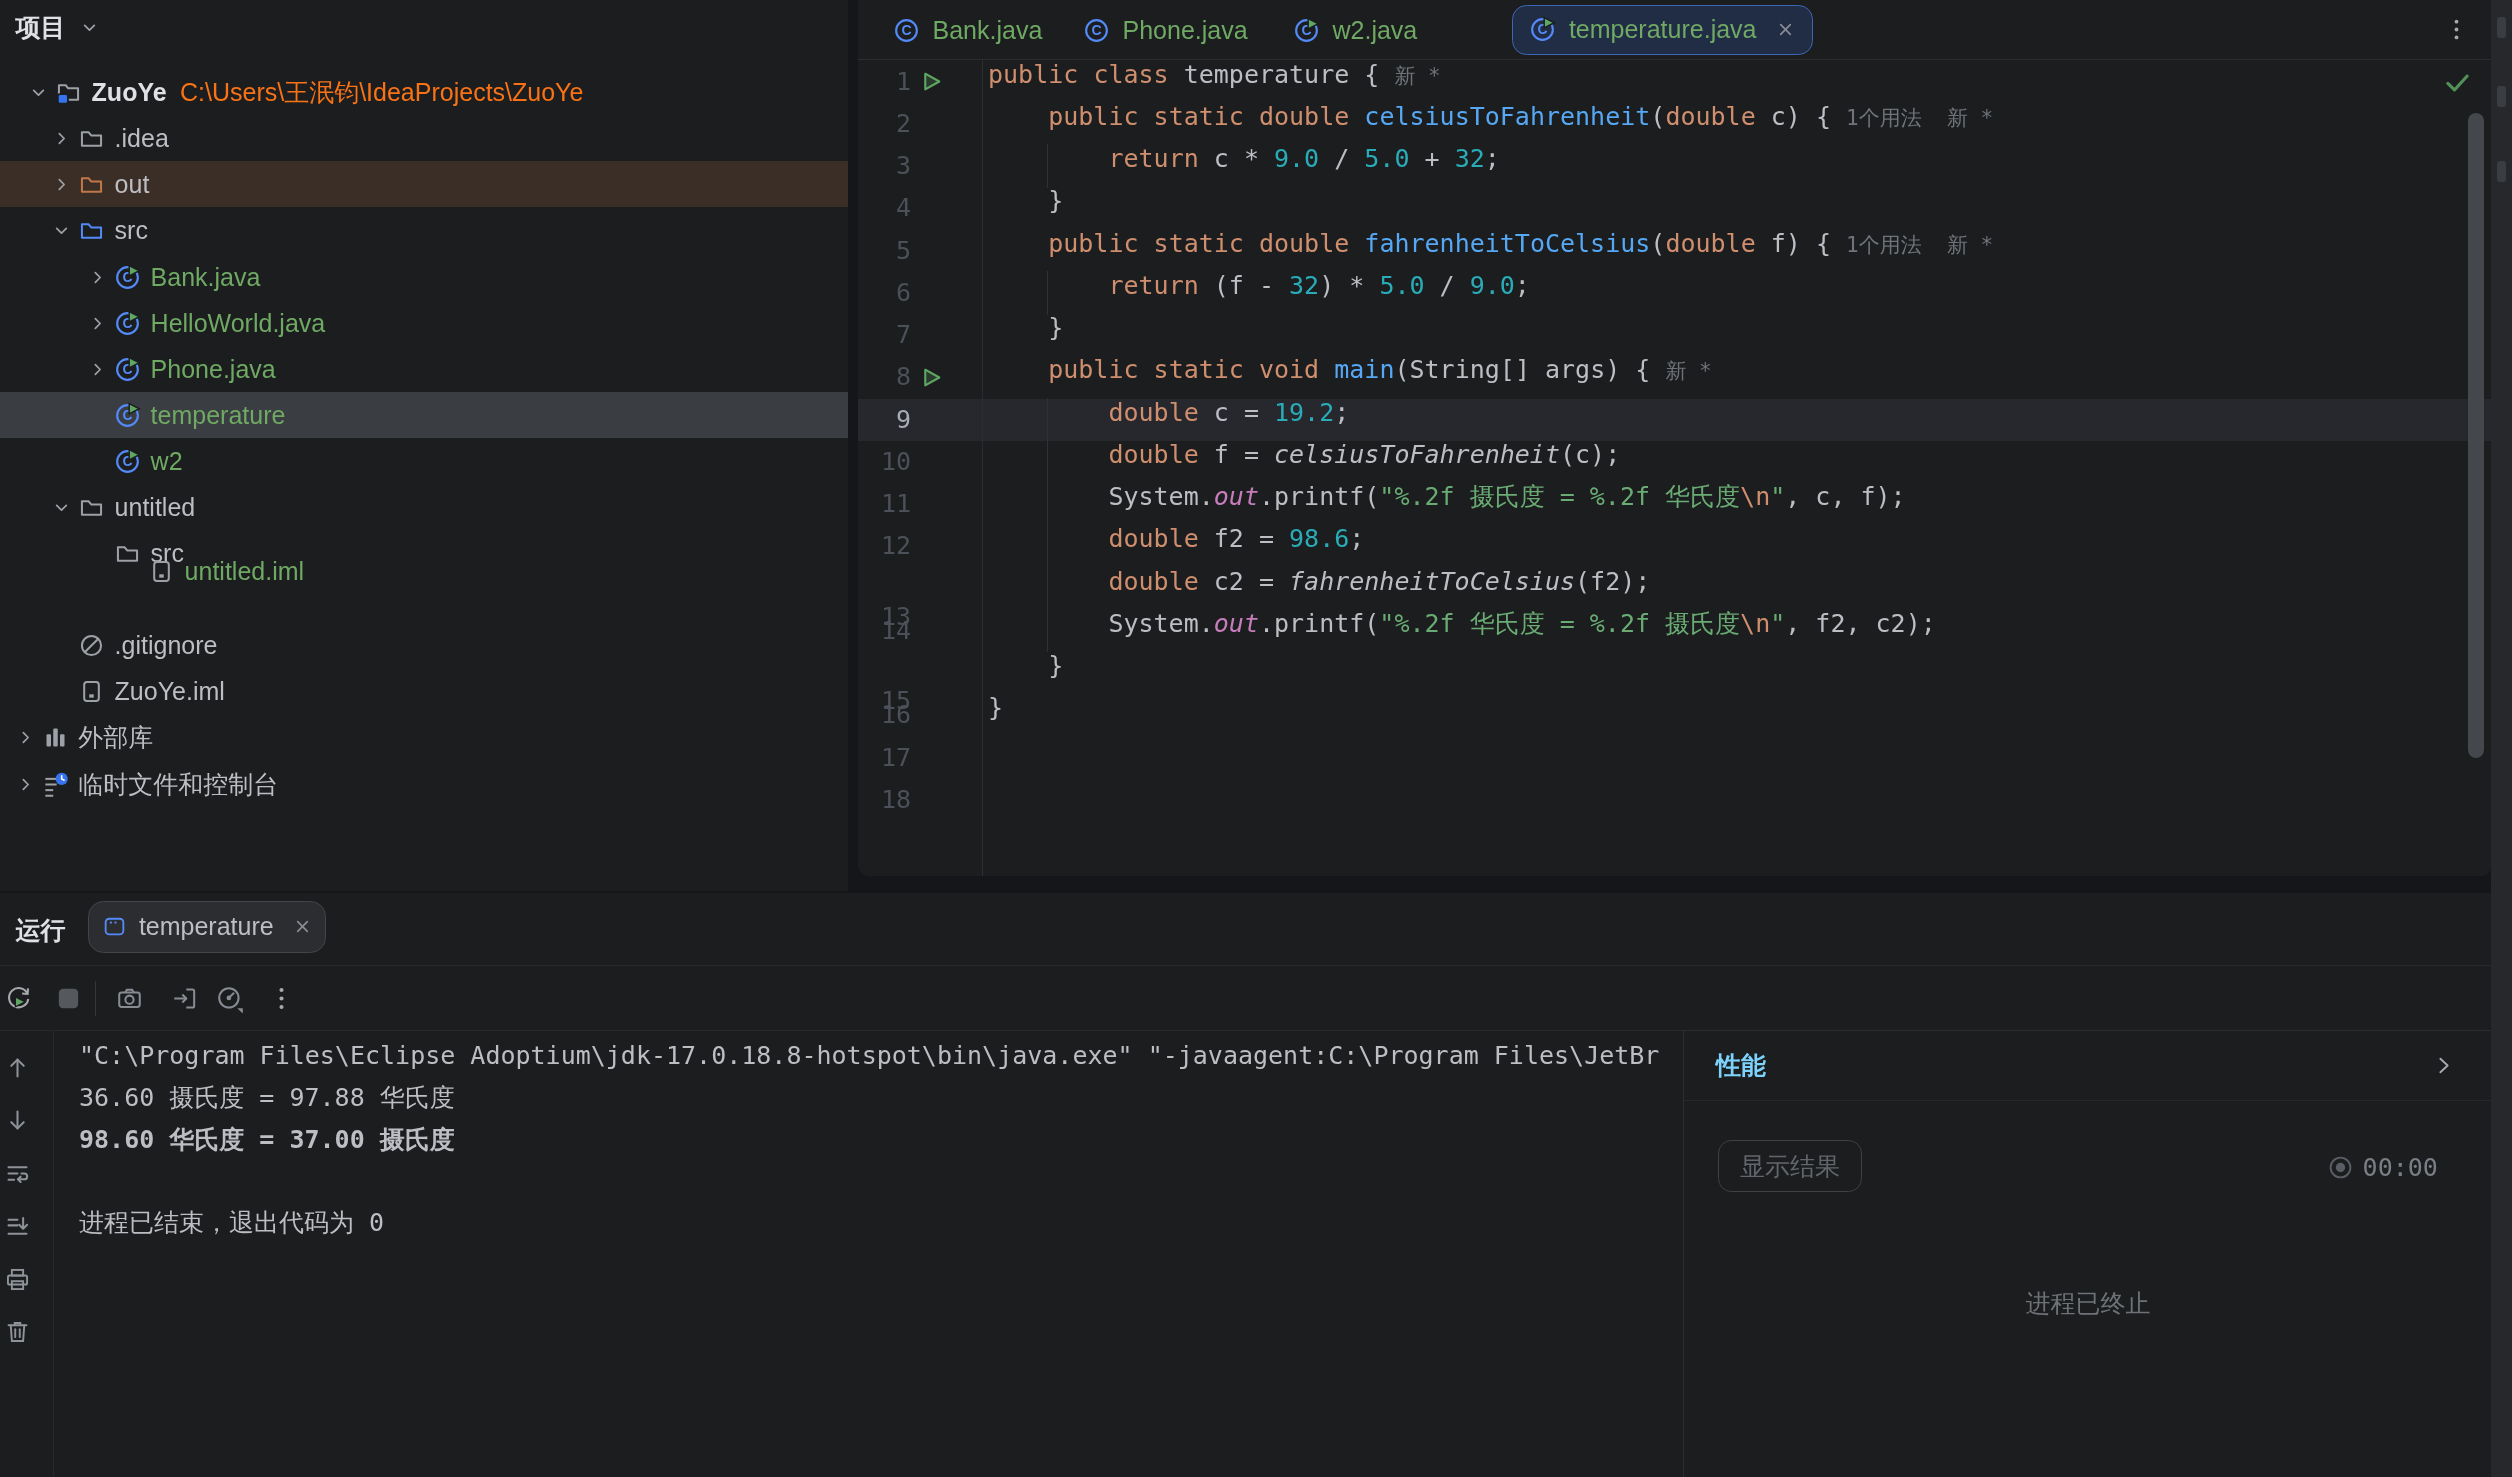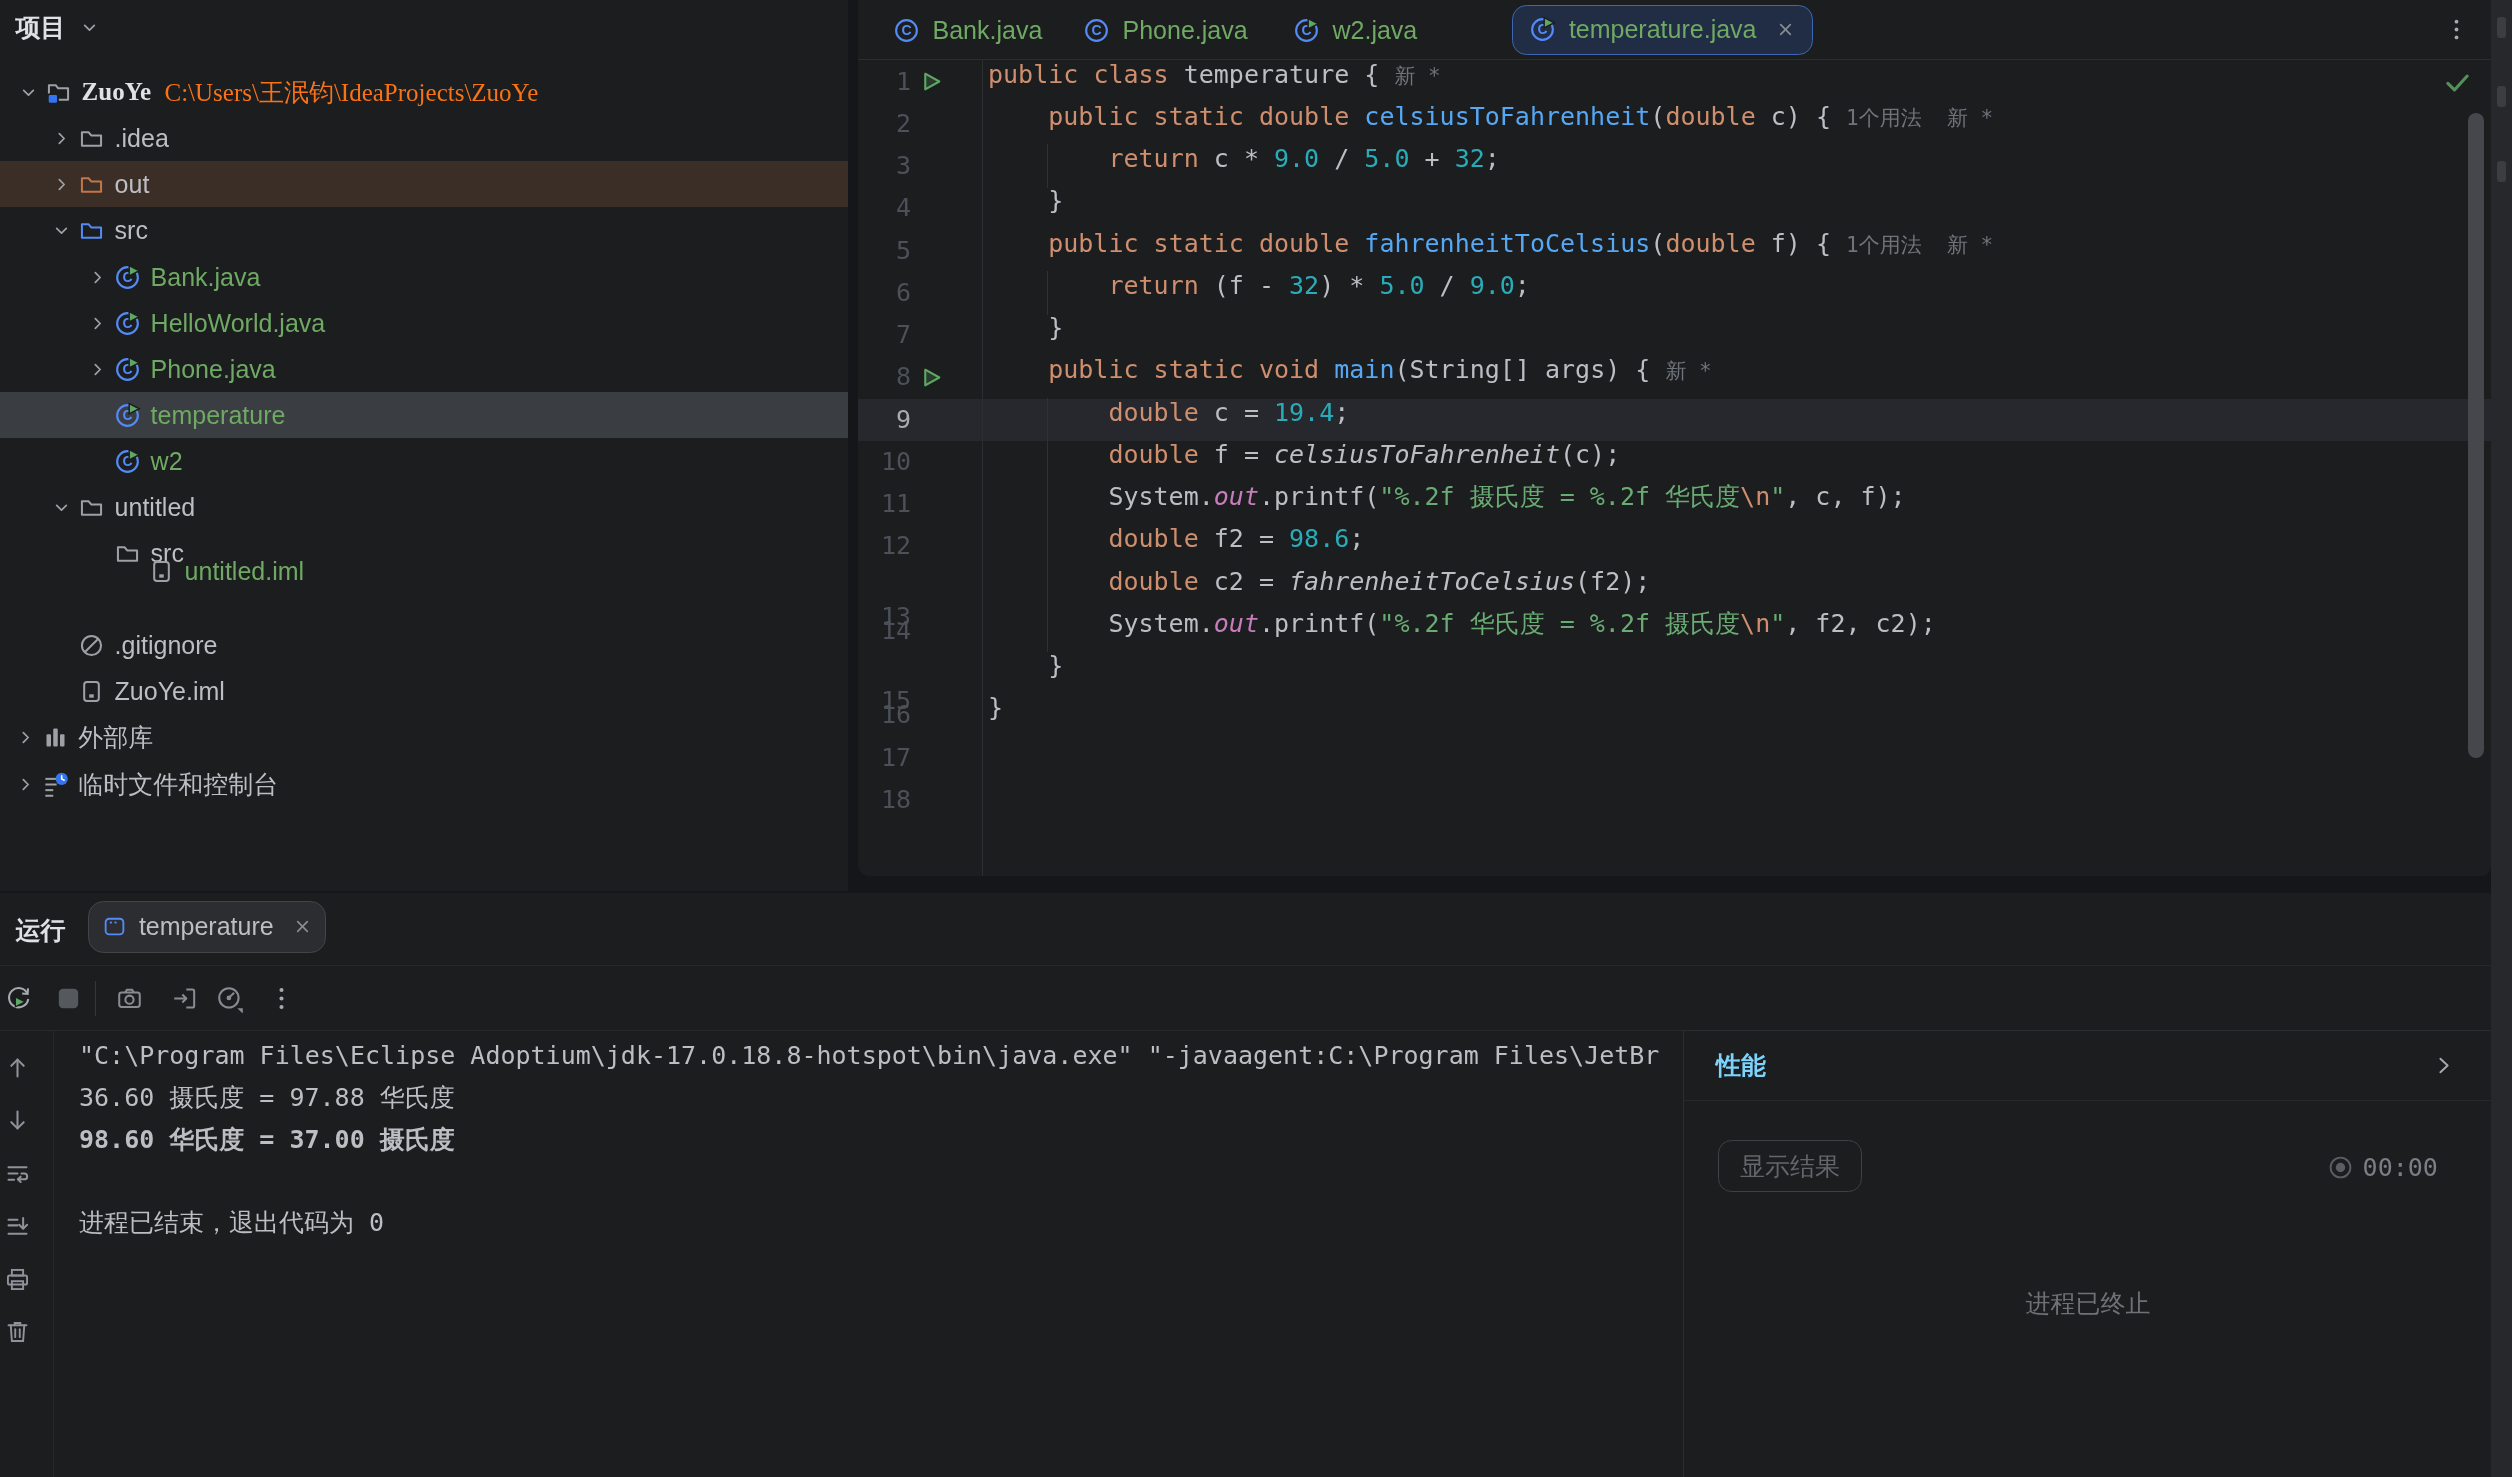--- a/index.html
+++ b/index.html
@@ -107,21 +107,21 @@
   <aside class="project-panel">
     <div class="panel-header">
       <span class="panel-title">项目</span>
       <span>
         <svg width="21" height="21" viewBox="0 0 24 24" fill="none" stroke="#9DA0A6" stroke-width="2" stroke-linecap="round" stroke-linejoin="round">
             <polyline points="6.5,9.5 12,15 17.5,9.5"></polyline>
           </svg>
       </span>
     </div>
     <div id="tree">
-        <div class="tree-row" style="top: 69px; padding-left: 13px; font-family: Liberation Serif, serif;">
+        <div class="tree-row" style="top: 69px; padding-left: 23px;">
           <span class="chev">
             <svg viewBox="0 0 24 24" fill="none" stroke="#9DA0A6" stroke-width="2" stroke-linecap="round" stroke-linejoin="round">
               <polyline points="6.5,9.5 12,15 17.5,9.5"></polyline>
             </svg>
           </span>
           <span class="ticon">
             <svg viewBox="0 0 24 24">
               <g fill="none" stroke="#9DA0A6" stroke-width="1.8" stroke-linejoin="round">
                 <path d="M3.5 5.5h6l2.2 2.8h8.8v10.2h-17z"></path>
               </g>
@@ -407,21 +407,21 @@
         <div class="cline" style="top: 314px;"><span class="s-pl">    }</span></div>
         <div class="gnum" style="top: 356px;">8</div>
         <span class="grun" style="top: 365px;">
           <svg viewBox="0 0 24 24">
             <polygon points="6,4.5 19.5,12 6,19.5" fill="rgba(95,168,100,0.22)" stroke="#5FA864" stroke-width="2" stroke-linejoin="round"></polygon>
           </svg>
         </span>
         <div class="cline" style="top: 356px;"><span class="s-pl">    </span><span class="s-kw">public</span><span class="s-pl"> </span><span class="s-kw">static</span><span class="s-pl"> </span><span class="s-kw">void</span><span class="s-pl"> </span><span class="s-fn">main</span><span class="s-pl">(String[] args) { </span><span class="s-hint">新 *</span></div>
         <div class="caret-line" style="top: 399px;"></div>
         <div class="gnum cur" style="top: 399px;">9</div>
-        <div class="cline" style="top: 399px;"><span class="s-pl">        </span><span class="s-kw">double</span><span class="s-pl"> c = </span><span class="s-num">19.4</span><span class="s-pl">;</span></div>
+        <div class="cline" style="top: 399px;"><span class="s-pl">        </span><span class="s-kw">double</span><span class="s-pl"> c = </span><span class="s-num">19.2</span><span class="s-pl">;</span></div>
         <div class="gnum" style="top: 441px;">10</div>
         <div class="cline" style="top: 441px;"><span class="s-pl">        </span><span class="s-kw">double</span><span class="s-pl"> f = </span><span class="s-call">celsiusToFahrenheit</span><span class="s-pl">(c);</span></div>
         <div class="gnum" style="top: 483px;">11</div>
         <div class="cline" style="top: 483px;"><span class="s-pl">        System.</span><span class="s-fld">out</span><span class="s-pl">.printf(</span><span class="s-str">"%.2f 摄氏度 = %.2f 华氏度</span><span class="s-esc">\n</span><span class="s-str">"</span><span class="s-pl">, c, f);</span></div>
         <div class="gnum" style="top: 525px;">12</div>
         <div class="cline" style="top: 525px;"><span class="s-pl">        </span><span class="s-kw">double</span><span class="s-pl"> f2 = </span><span class="s-num">98.6</span><span class="s-pl">;</span></div>
         <div class="gnum" style="top: 596px;">13</div>
         <div class="cline" style="top: 568px;"><span class="s-pl">        </span><span class="s-kw">double</span><span class="s-pl"> c2 = </span><span class="s-call">fahrenheitToCelsius</span><span class="s-pl">(f2);</span></div>
         <div class="gnum" style="top: 610px;">14</div>
         <div class="cline" style="top: 610px;"><span class="s-pl">        System.</span><span class="s-fld">out</span><span class="s-pl">.printf(</span><span class="s-str">"%.2f 华氏度 = %.2f 摄氏度</span><span class="s-esc">\n</span><span class="s-str">"</span><span class="s-pl">, f2, c2);</span></div>

